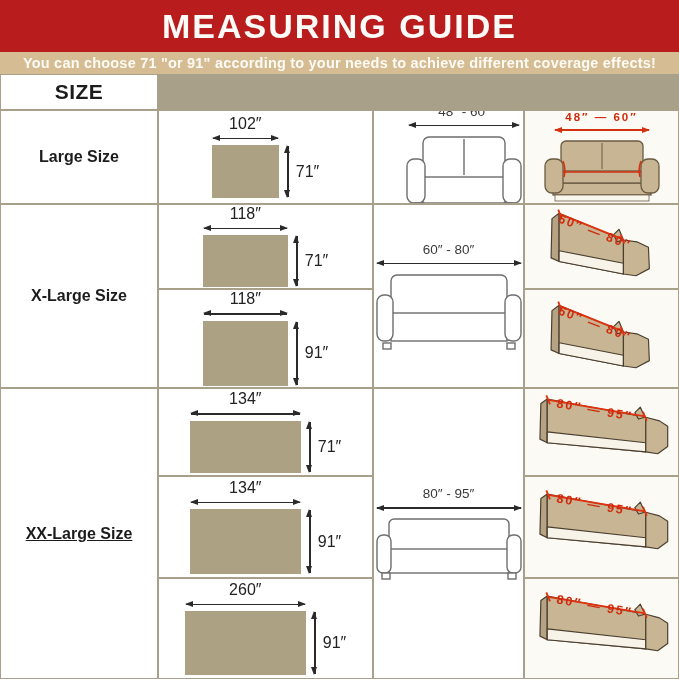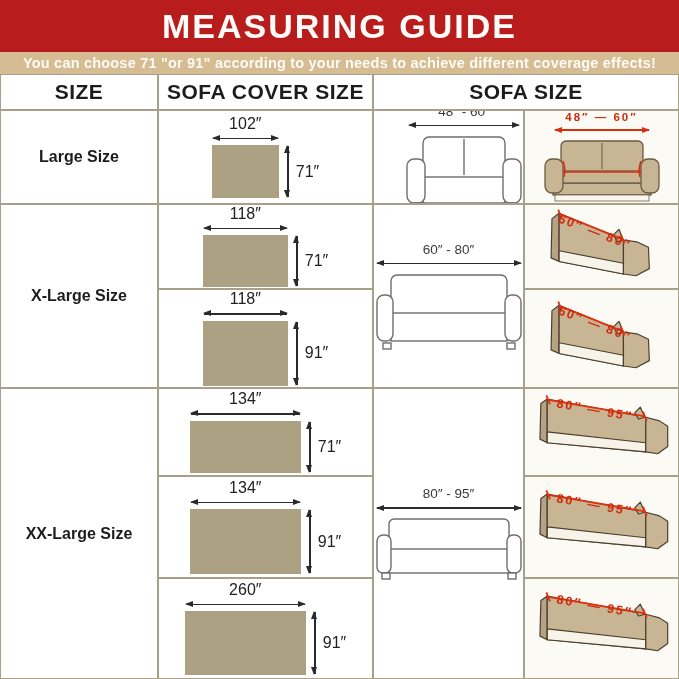--- a/index.html
+++ b/index.html
@@ -17,21 +17,21 @@
   .grid { flex:1; background:#a8a088; border:1.5px solid #a8a088; display:grid; gap:2px;
           grid-template-columns:156px 213px 149px 1fr;
           grid-template-rows:34px 92px 83px 97px 86px 100px 1fr; }
   .cell { background:#fff; display:flex; align-items:center; justify-content:center; overflow:hidden; }
   .cell.head { font-size:21px; font-weight:bold; color:#1c1c1c; letter-spacing:.5px; }
   .cell.sizename { font-size:16px; font-weight:bold; color:#1c1c1c; }
   .cell.photo { background:#fcfaf4; }
 
   
   .g-h1{grid-area:1/1;} .g-h2{grid-area:1/2;} .g-h3{grid-row:1;grid-column:3/5;}
-  .g-s1{grid-area:2/1;} .g-s2{grid-row:3/5;grid-column:1;} .g-s3{grid-row:5/8;grid-column:1;}
+  .g-s1{grid-area:2/1;} .g-s2{grid-row:3/5;grid-column:1;} .g-s3{grid-row:5/8;grid-column:1;text-decoration:underline;}
   .g-c1{grid-area:2/2;} .g-c2{grid-area:3/2;} .g-c3{grid-area:4/2;}
   .g-c4{grid-area:5/2;} .g-c5{grid-area:6/2;} .g-c6{grid-area:7/2;}
   .g-l1{grid-area:2/3;justify-content:flex-end;} .g-l2{grid-row:3/5;grid-column:3;} .g-l3{grid-row:5/8;grid-column:3;}
   .g-p1{grid-area:2/4;} .g-p2{grid-area:3/4;} .g-p3{grid-area:4/4;}
   .g-p4{grid-area:5/4;} .g-p5{grid-area:6/4;} .g-p6{grid-area:7/4;}
 
   
   .darr { position:relative; height:10px; }
   .darr .ln { position:absolute; left:1px; right:1px; top:4.25px; height:1.5px; background:#2a2a2a; }
   .darr .ah { position:absolute; top:1.5px; width:0; height:0; border-top:3.5px solid transparent; border-bottom:3.5px solid transparent; }
@@ -80,22 +80,20 @@
     <h1>MEASURING GUIDE</h1>
   </header>
 
   <div class="subtitle-band">
     <span>You can choose 71 "or 91" according to your needs to achieve different coverage effects!</span>
   </div>
 
   <div class="grid">
 
     <div class="cell head g-h1">SIZE</div>
-    <div class="cell head g-h2">SOFA COVER SIZE</div>
-    <div class="cell head g-h3">SOFA SIZE</div>
 
     <div class="cell sizename g-s1">Large Size</div>
     <div class="cell sizename g-s2">X-Large Size</div>
     <div class="cell sizename g-s3">XX-Large Size</div>
 
     <div class="cell g-c1">
       <div class="cover" style="--w:67px;--h:53px">
         <div class="cov-main">
           <span class="cov-wlabel">102″</span>
           <div class="darr">

